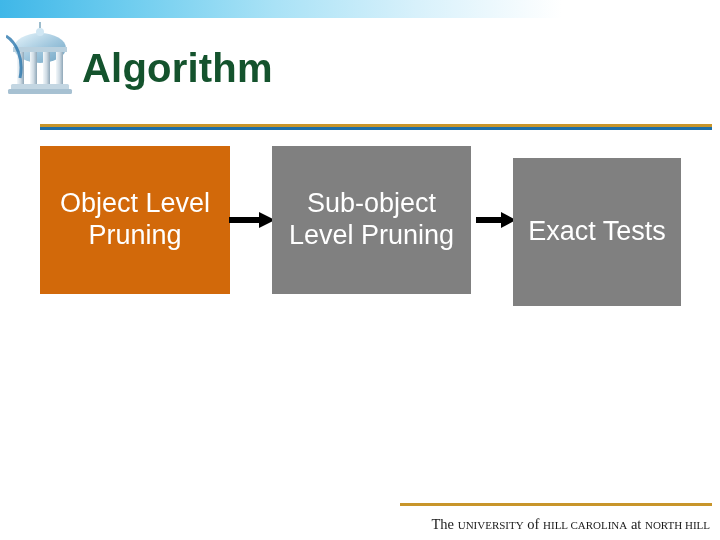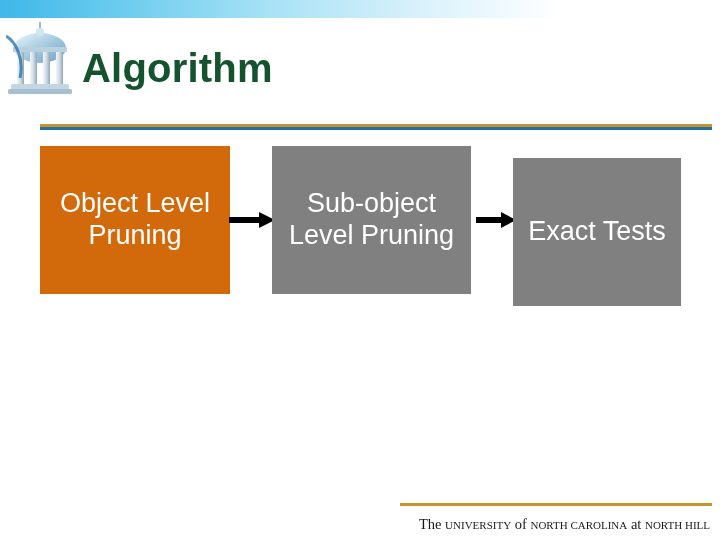--- a/index.html
+++ b/index.html
@@ -206,14 +206,14 @@
   </div>
 
   <div class="box box-3">
     <span>Exact Tests</span>
   </div>
 
 </div>
 
 <div class="footer-rule"></div>
 <div class="footer-text">
-  <span class="it">The</span><span>&nbsp;</span><span class="sc">UNIVERSITY</span><span>&nbsp;</span><span class="it">of</span><span>&nbsp;</span><span class="sc">NORTH CAROLINA</span><span>&nbsp;</span><span class="it">at</span><span>&nbsp;</span><span class="sc">NORTH HILL</span>
+  <span class="it">The</span><span>&nbsp;</span><span class="sc">UNIVERSITY</span><span>&nbsp;</span><span class="it">of</span><span>&nbsp;</span><span class="sc">HILL CAROLINA</span><span>&nbsp;</span><span class="it">at</span><span>&nbsp;</span><span class="sc">NORTH HILL</span>
 </div>
 
 </body></html>

